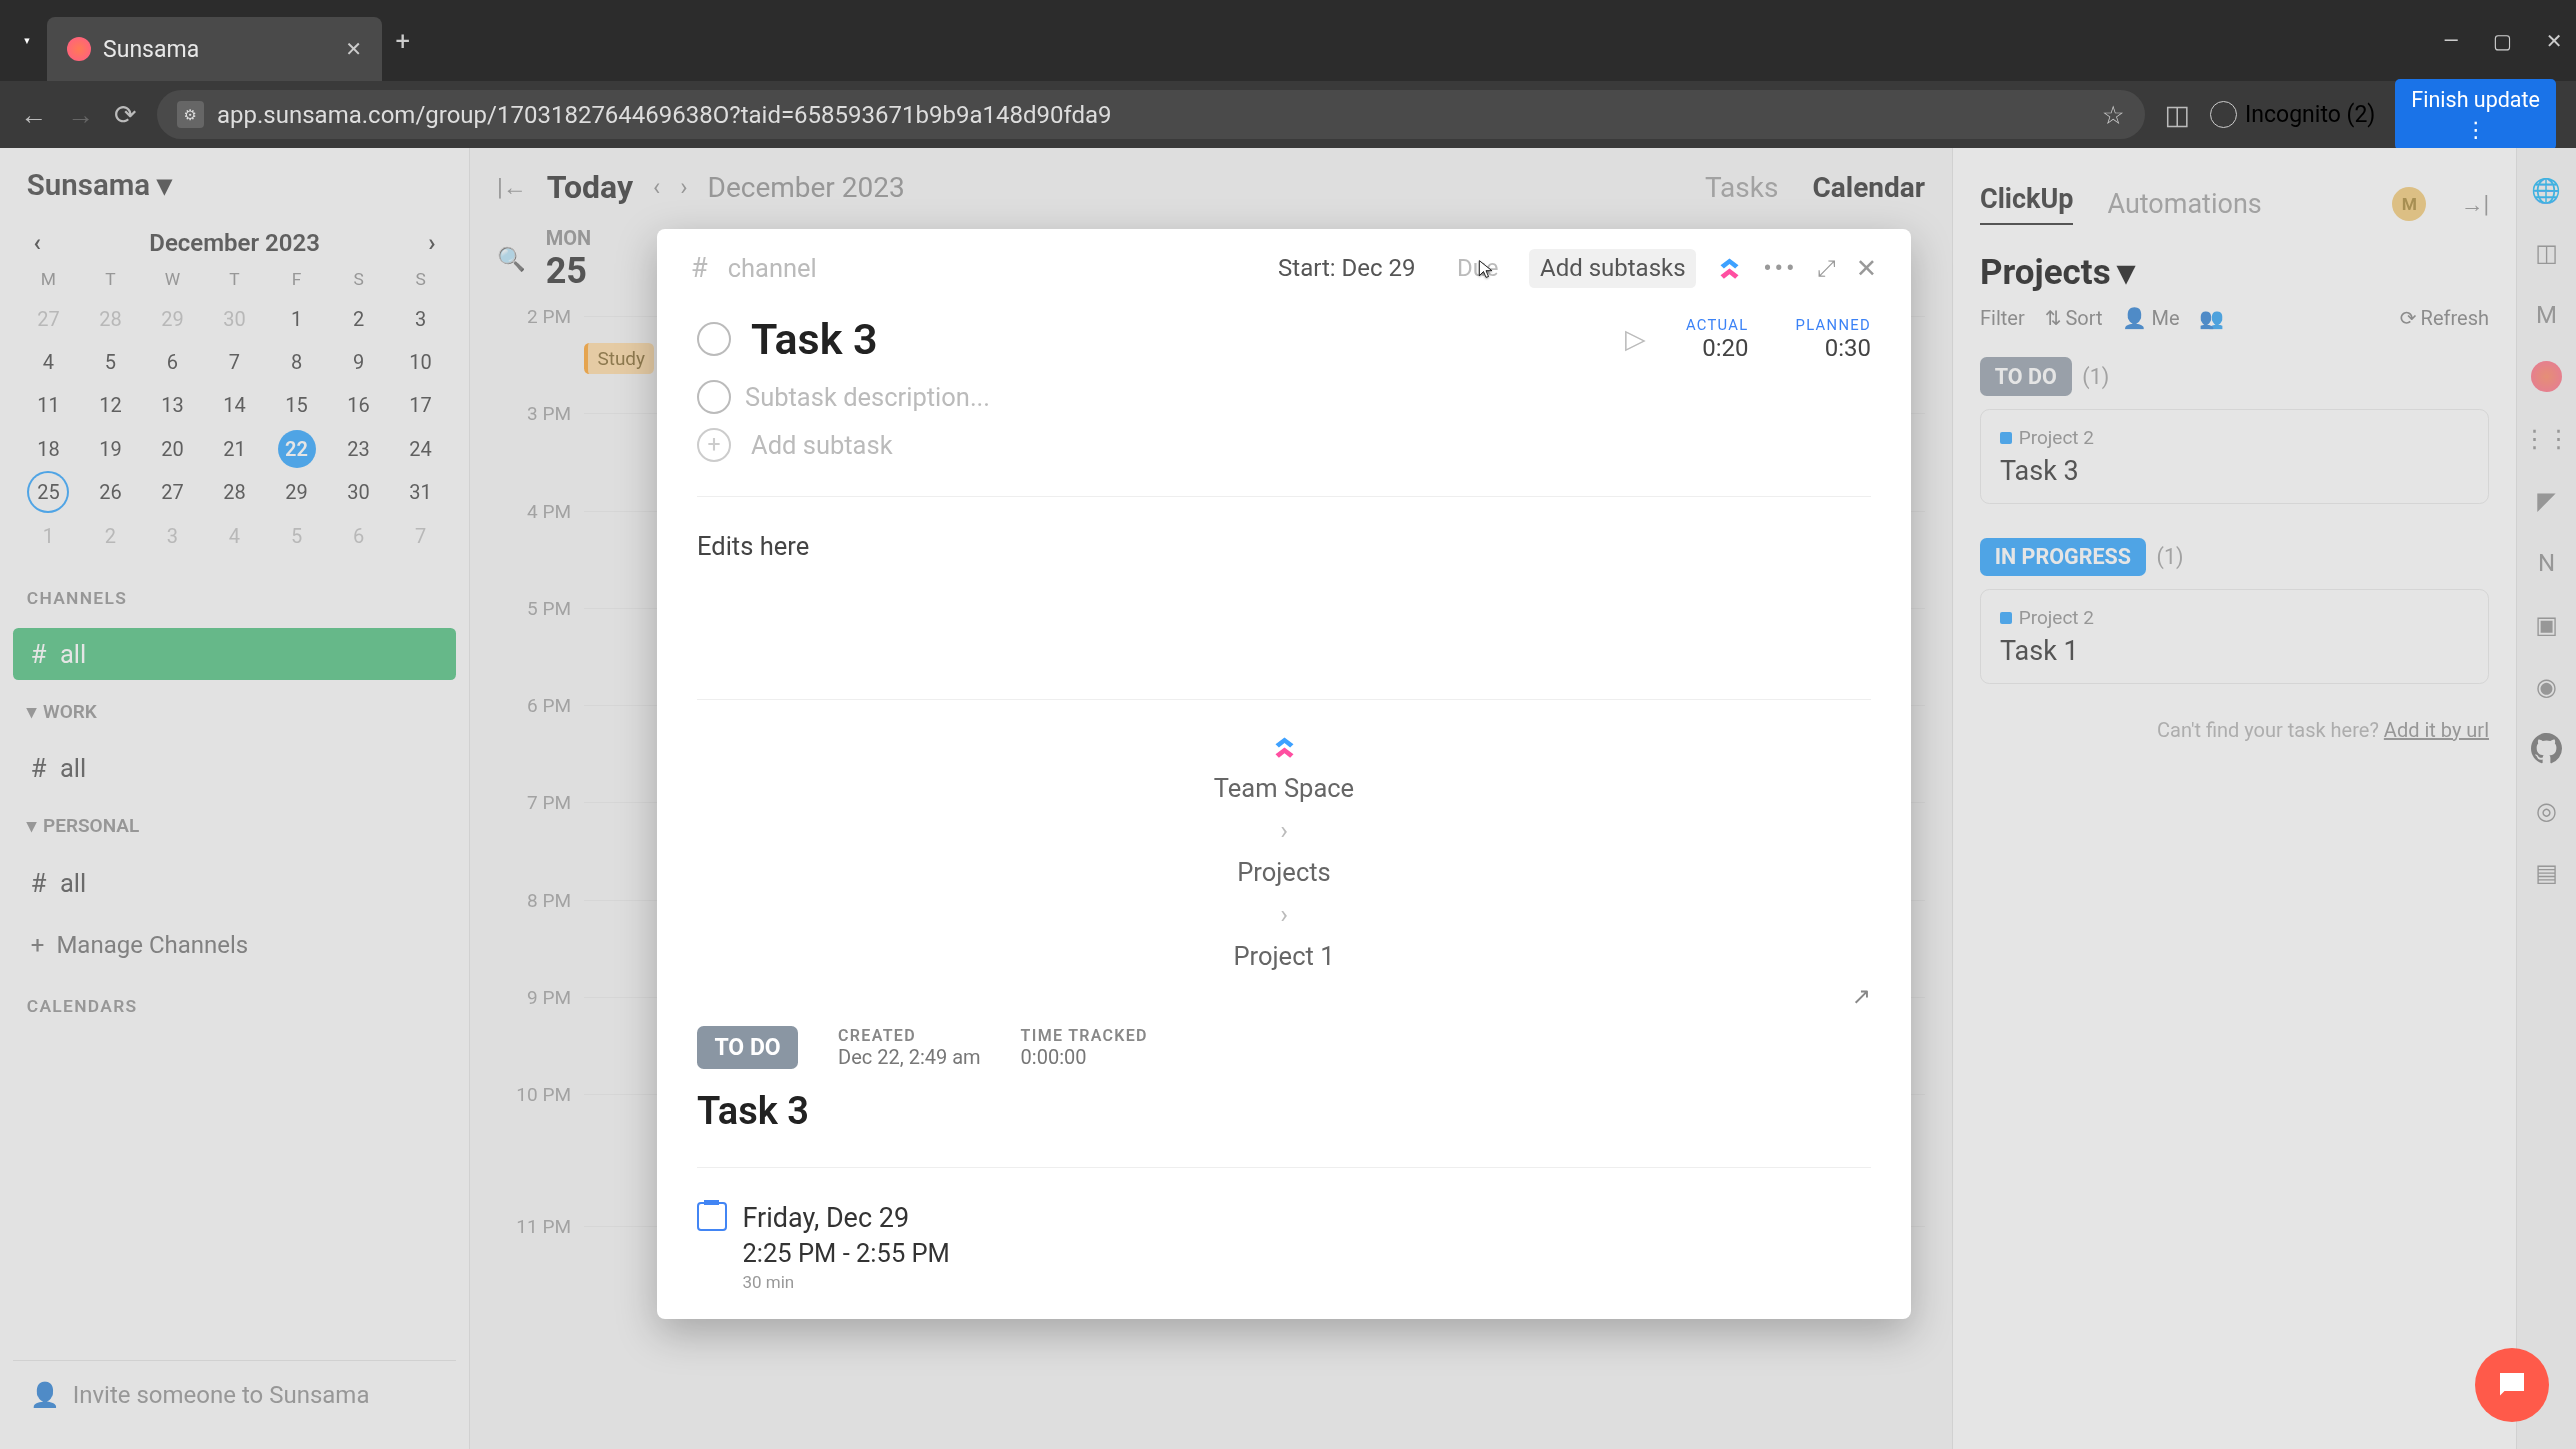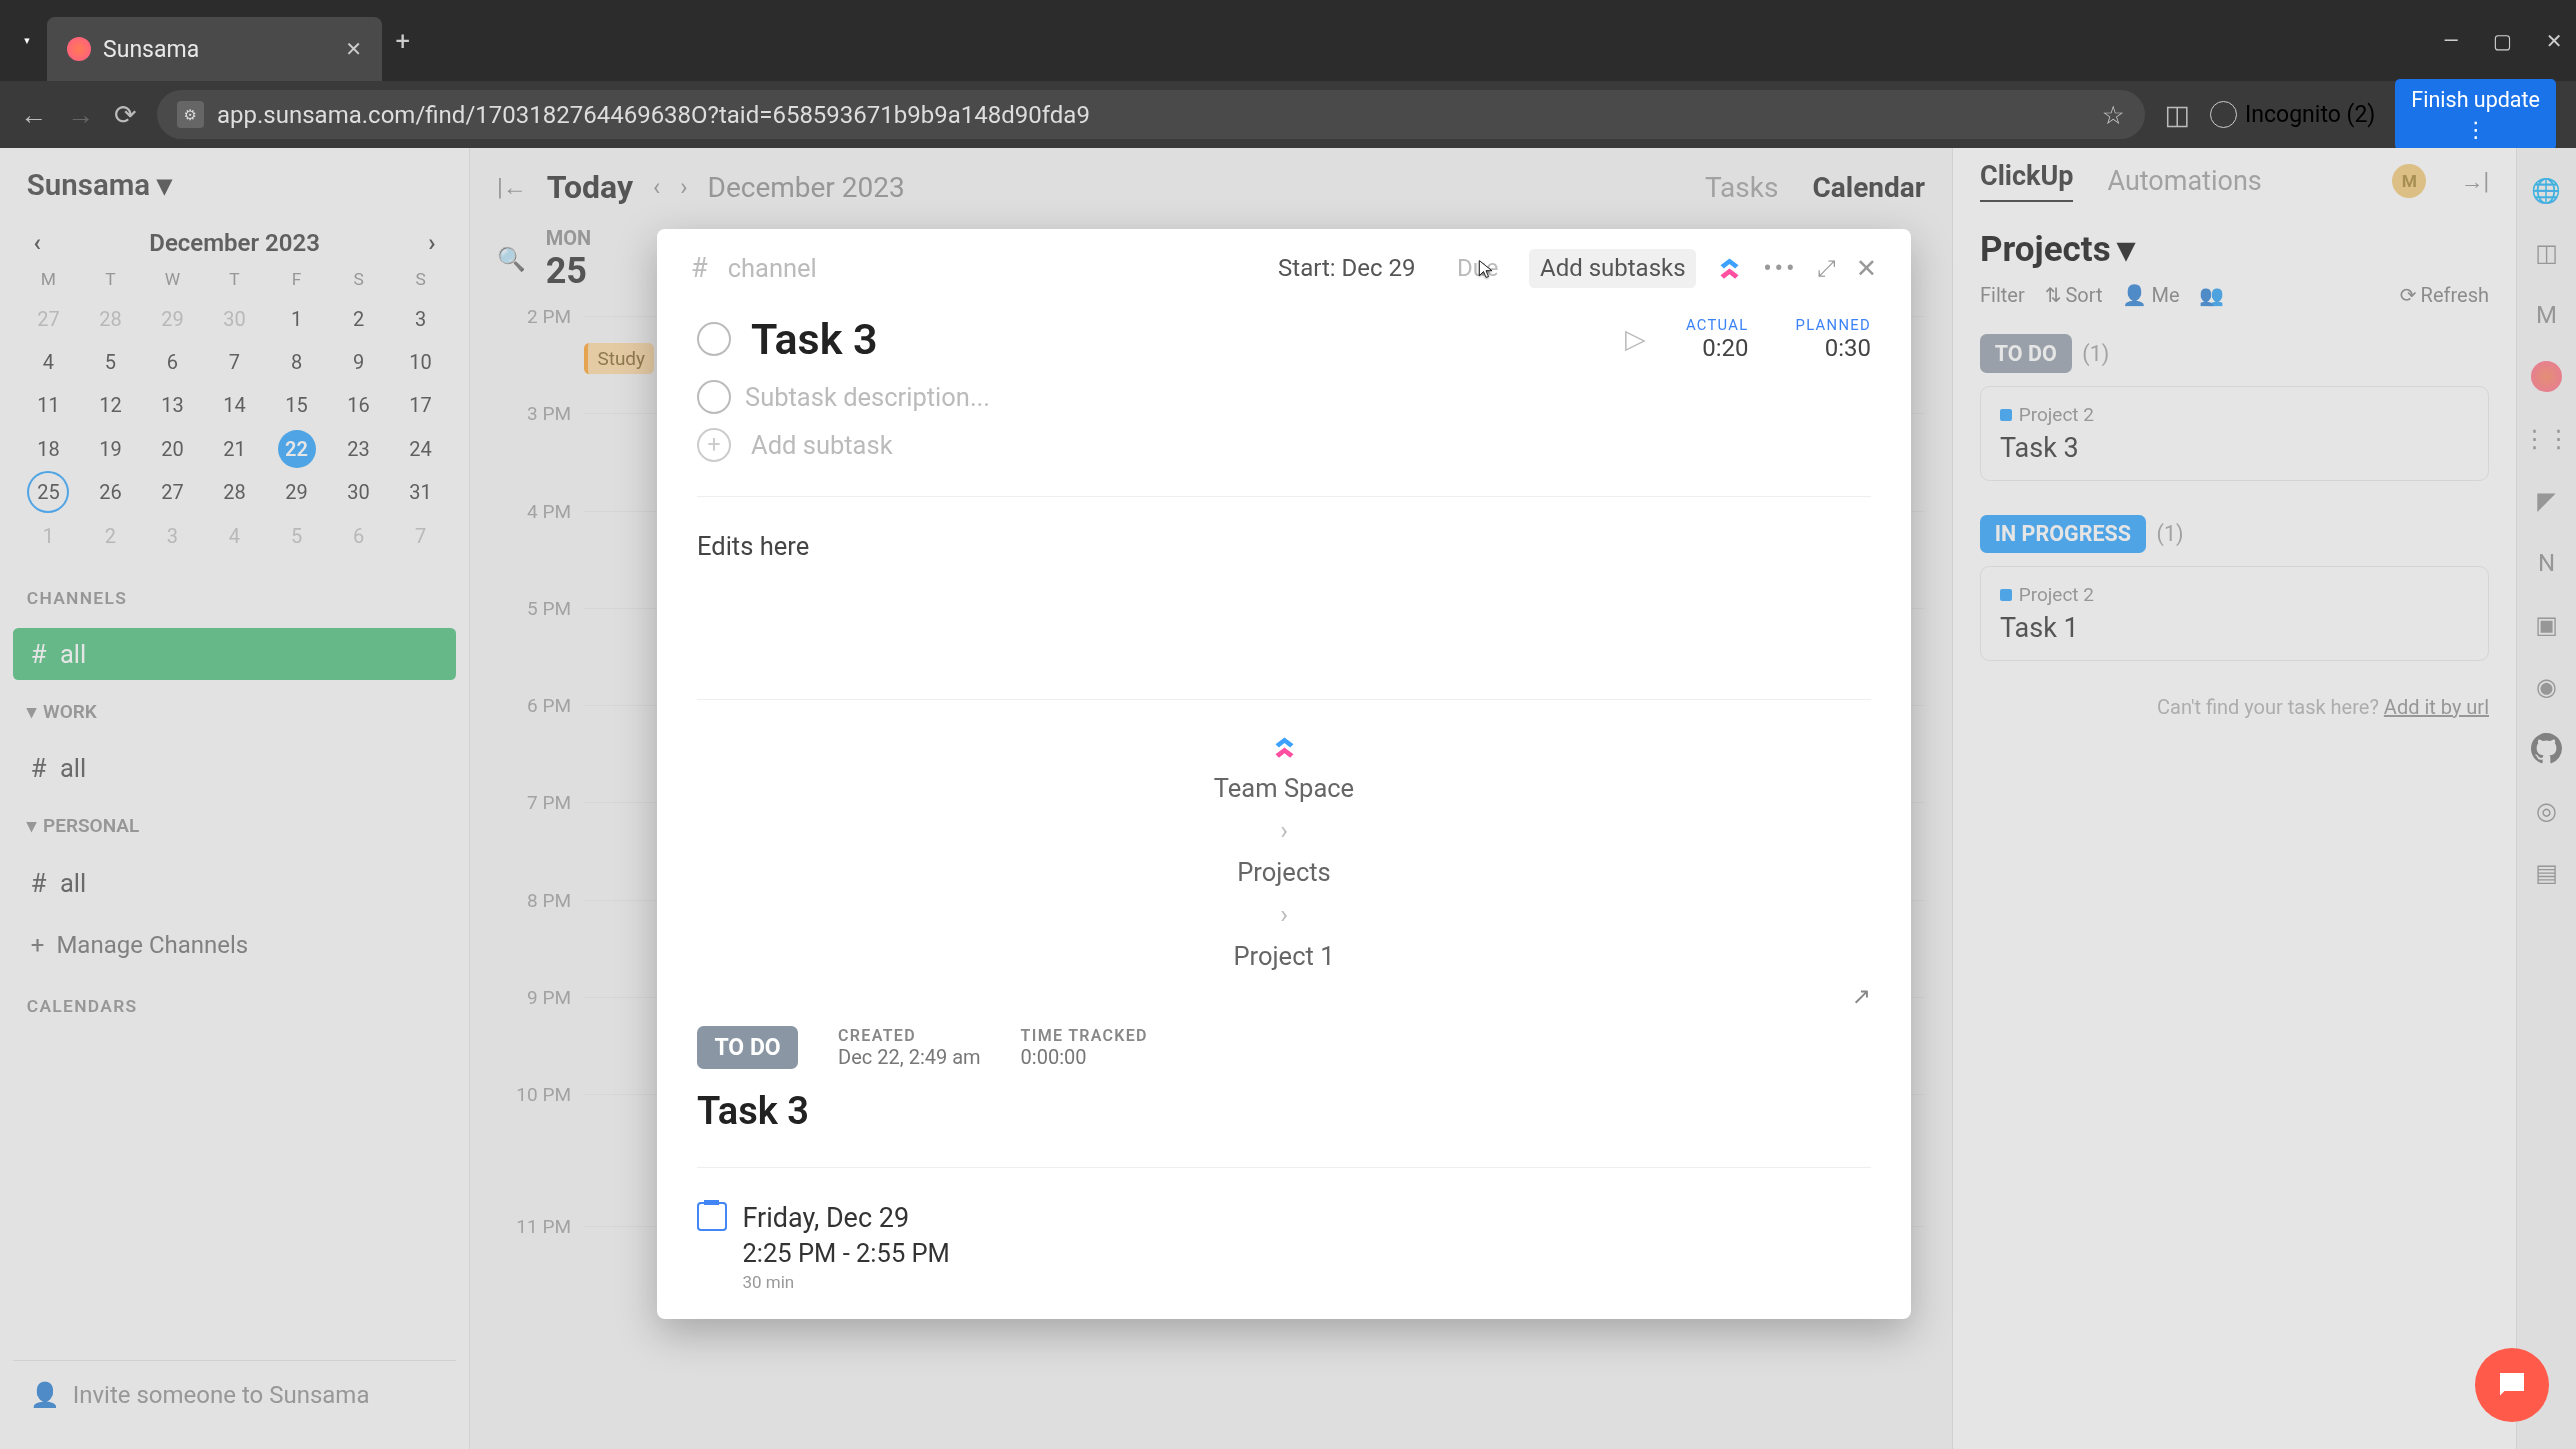--- a/index.html
+++ b/index.html
@@ -67,21 +67,21 @@
 .mag { font-size:23px;}
 .dow-lbl { font-size:20px; font-weight:700;}
 .dn { font-size:36px; font-weight:700; color:#222;}
 .timeline { position:relative; margin-top:13.4px; height:1073px; }
 .hour { position:absolute; left:0; right:0; display:flex; align-items:center; gap:13.4px;}
 .hour-lbl { font-size:19px; color:#999; width:74px; text-align:right;}
 .hour-line { flex:1; border-top:0.7px solid #e8e8e8;}
 .event-chip { position:absolute; left:87px; background:#ffd79b; border-left:4px solid #ff9b1a; border-radius:5.4px; padding:4px 9.4px; font-size:19px; color:#7a5b1a; }
 
 
-.panel-right { width:564px; background:#fff; border-left:0.7px solid #e0e0e0; padding:12px 27px; position:relative; z-index:0; }
+.panel-right { width:564px; background:#fff; border-left:0.7px solid #e0e0e0; padding:35px 27px; position:relative; z-index:0; }
 .panel-tabs { display:flex; align-items:center; gap:34px; font-size:27px; color:#999;}
 .panel-tabs .sel { font-weight:700; color:#222; border-bottom:2.7px solid #222; padding-bottom:8px;}
 .avatar { width:34px; height:34px; border-radius:50%; background:#f2c56a; color:#a07b20; display:flex; align-items:center; justify-content:center; font-size:17.4px; font-weight:700; margin-left:auto;}
 .expand-ic { color:#888; font-size:23px;}
 .proj-h { font-size:35px; font-weight:700; margin-top:27px; display:flex; align-items:center; gap:6.7px;}
 .toolbar { display:flex; gap:20px; font-size:20px; color:#777; margin-top:13.4px; align-items:center;}
 .toolbar .ic { display:flex; align-items:center; gap:4px;}
 .status-pill { display:inline-block; padding:6.7px 14.8px; border-radius:6.7px; font-size:21.5px; font-weight:700; color:#fff;}
 .pill-todo { background:#8a96a3;}
 .pill-ip { background:#1a9cff;}
@@ -167,21 +167,21 @@
     <span>▢</span>
     <span>✕</span>
   </div>
 </div>
 <div class="addr-bar">
   <span class="nav-btn">←</span>
   <span class="nav-btn disabled">→</span>
   <span class="nav-btn">⟳</span>
   <div class="url-box">
     <div class="url-icon">⚙</div>
-    <span>app.sunsama.com/find/1703182764469638O?taid=658593671b9b9a148d90fda9</span>
+    <span>app.sunsama.com/group/1703182764469638O?taid=658593671b9b9a148d90fda9</span>
     <span style="margin-left:auto; font-size:25.5px; color:#ccc;">☆</span>
   </div>
   <span class="nav-btn">◫</span>
   <div class="incog">
     <span class="incog-icon"></span>
     <span>Incognito (2)</span>
   </div>
   <div class="finish-btn">
     <span>Finish update</span>
     <span>⋮</span>

